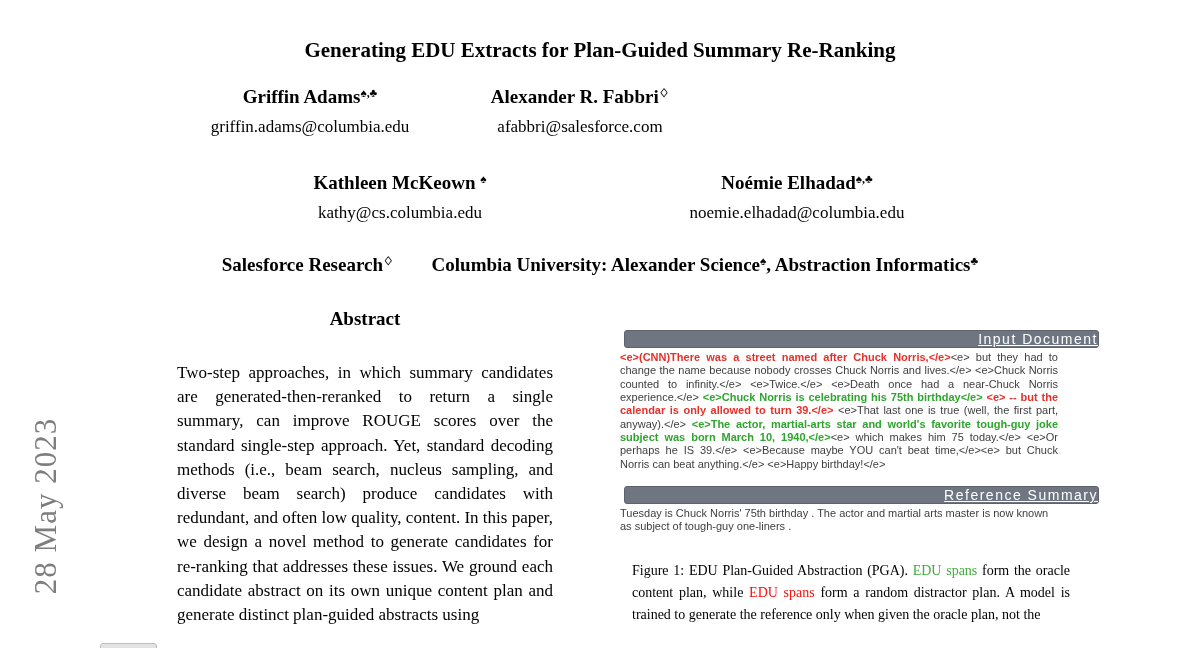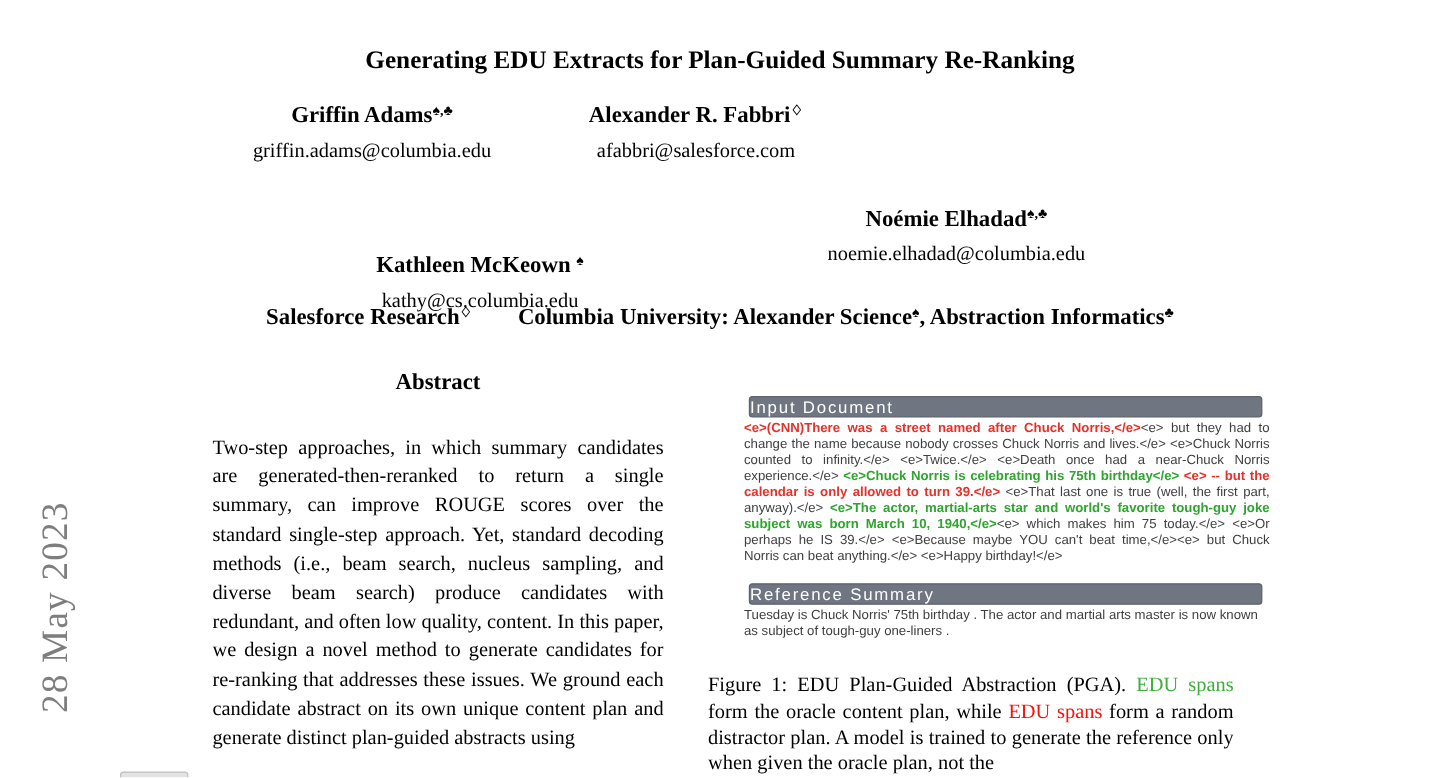--- a/index.html
+++ b/index.html
@@ -11,46 +11,46 @@
 n              transform-origin:center;white-space:nowrap;font-size:31px;color:var(--date-gray,#7e7e7e);
               letter-spacing:1px;}
 
   .title{position:absolute;left:0;top:38px;width:1200px;text-align:center;
          font-size:21px;font-weight:bold;}
 
   .author{position:absolute;width:310px;text-align:center;}
   .author .author-name{font-size:19px;font-weight:bold;line-height:22px;}
   .author .author-email{font-size:17px;line-height:21px;margin-top:5px;}
   .a1{left:155px;top:86px;} .a2{left:425px;top:86px;} .a3{left:750px;top:86px;}
-  .a4{left:245px;top:172px;margin-top:39px;} .a5{left:642px;top:172px;}
+  .a4{left:245px;top:172px;} .a5{left:642px;top:172px;}
 
   sup{font-size:62%;vertical-align:baseline;position:relative;top:-0.55em;}
 
   .affiliations{position:absolute;left:0;top:254px;width:1200px;display:flex;
                 justify-content:center;gap:38px;font-size:19px;font-weight:bold;}
 
   .abstract-heading{position:absolute;left:177px;top:308px;width:376px;text-align:center;
                     font-size:19px;font-weight:bold;}
   .abstract-text{position:absolute;left:177px;top:361px;width:376px;height:287px;overflow:hidden;
                  font-size:17px;line-height:24.2px;text-align:justify;}
 
   
-  .fig-bar{position:absolute;left:624px;width:428px;height:18px;background:var(--bar-bg,#6f7581);
+  .fig-bar{position:absolute;left:624px;width:475px;height:18px;background:var(--bar-bg,#6f7581);
            border:1px solid var(--bar-border,#5d626c);border-radius:3px;box-sizing:border-box;
            color:#fff;font-family:"Liberation Sans",sans-serif;font-size:14px;letter-spacing:1.5px;
-           text-align:left;line-height:16px;}
+           text-align:right;line-height:16px;text-decoration:underline;}
   .bar-input{top:330px;} .bar-ref{top:486px;}
   .fig-input-text{position:absolute;left:620px;top:351px;width:438px;
                   font-family:"Liberation Sans",sans-serif;font-size:11px;line-height:13.35px;
                   color:var(--fig-text,#3e3e3e);text-align:justify;}
   .fig-ref-text{position:absolute;left:620px;top:507px;width:438px;
                 font-family:"Liberation Sans",sans-serif;font-size:11px;line-height:13.3px;
                 color:var(--fig-text,#3e3e3e);}
-  .fig-caption{position:absolute;left:590px;top:560px;width:438px;height:88px;overflow:hidden;
-               font-size:17px;line-height:21.8px;text-align:justify;}
+  .fig-caption{position:absolute;left:632px;top:560px;width:438px;height:88px;overflow:hidden;
+               font-size:14px;line-height:21.8px;text-align:justify;}
 
   .seg-figred{color:var(--fig-red,#e5312a);font-weight:bold;}
   .seg-figgreen{color:var(--fig-green,#2fa42f);font-weight:bold;}
   .seg-capred{color:var(--cap-red,#f7100c);}
   .seg-capgreen{color:var(--cap-green,#3eae3c);}
 
   .clipped-box-artifact{position:absolute;left:100px;top:643px;width:55px;height:6px;
                         background:#e3e3e3;border:1px solid #bfbfbf;border-radius:3px;}
 </style>
 </head>

